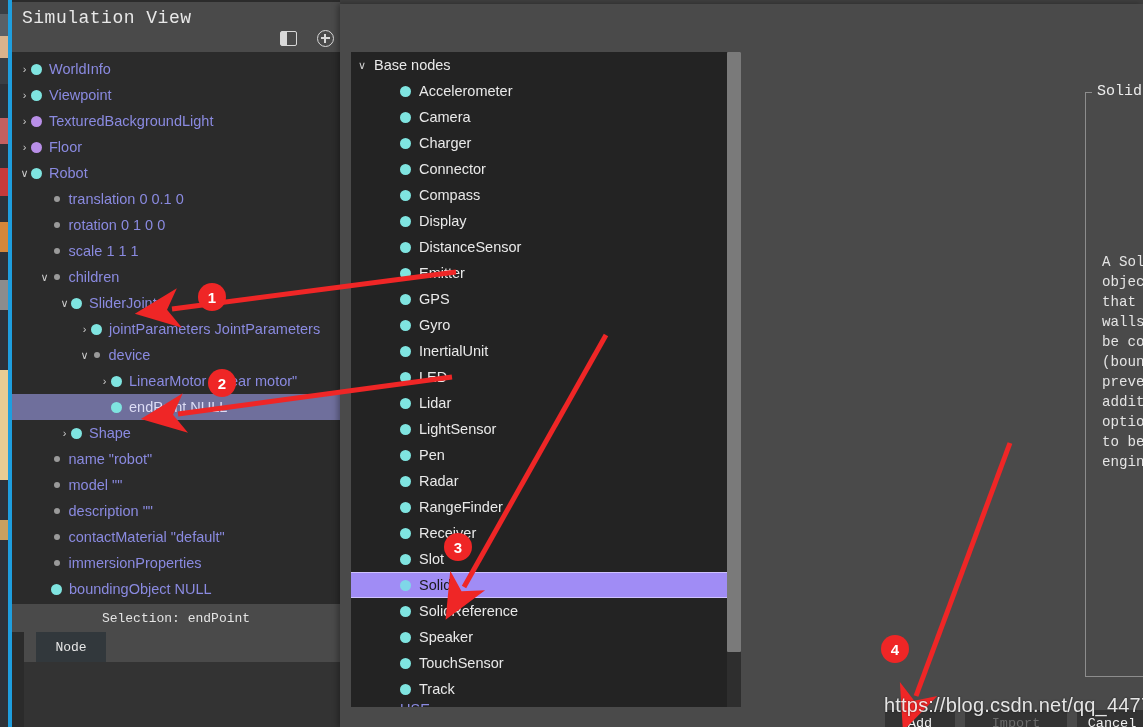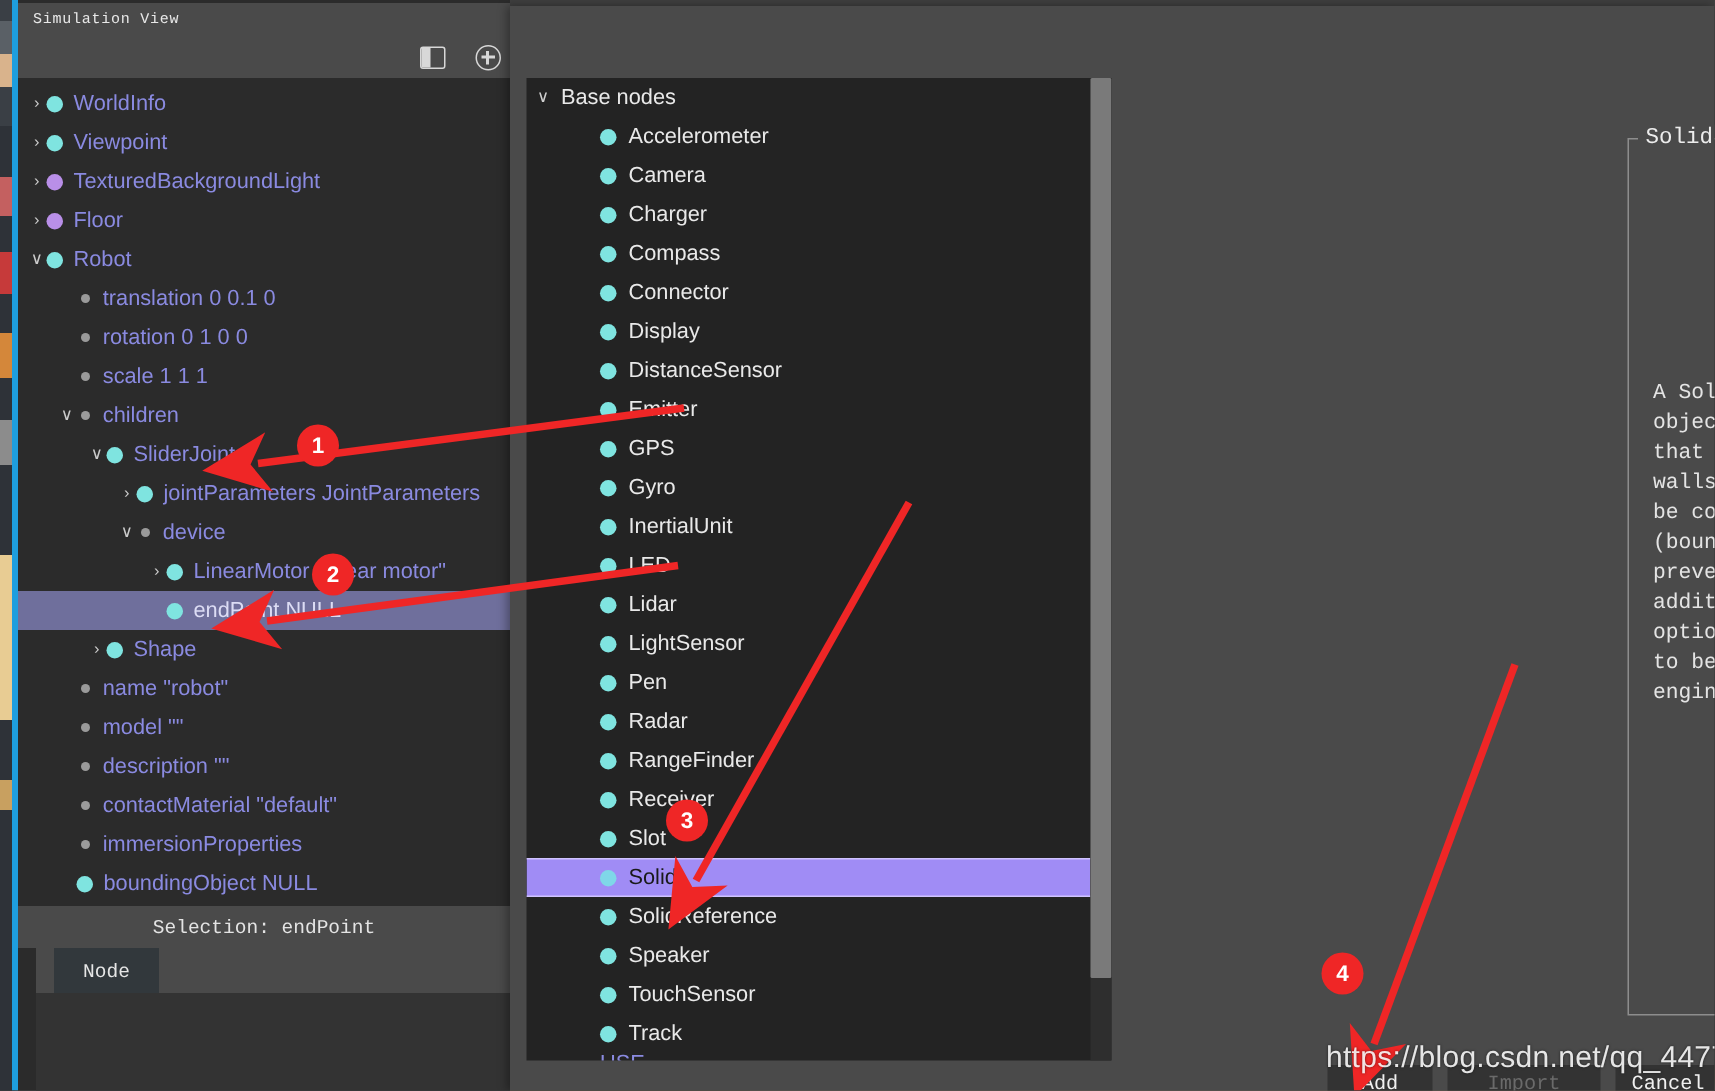--- a/index.html
+++ b/index.html
@@ -31,21 +31,21 @@
     position: absolute; left: 12px; top: 0; width: 328px; height: 727px;
     background: #2b2b2b;
   }
   .sim-title-bar {
     position: absolute; left: 0; top: 2px; width: 328px; height: 50px;
     background: #4a4a4a;
   }
   .sim-title {
     position: absolute; left: 10px; top: 6px;
     font-family: "Liberation Mono", monospace;
-    font-size: 10px; color: #e8e8e8; letter-spacing: .5px;
+    font-size: 18px; color: #e8e8e8; letter-spacing: .5px;
   }
   .sim-tools {
     position: absolute; right: 6px; top: 28px;
     display: flex; gap: 20px; align-items: center;
   }
   .ic-panel {
     width: 17px; height: 15px; border: 1.6px solid #d8d8d8; border-radius: 2px;
     box-sizing: border-box; position: relative; background: transparent;
   }
   .ic-panel::before {
@@ -409,25 +409,25 @@
           <div class="nrow child">
             <span class="ndot"></span>
             <span>Camera</span>
           </div>
           <div class="nrow child">
             <span class="ndot"></span>
             <span>Charger</span>
           </div>
           <div class="nrow child">
             <span class="ndot"></span>
+            <span>Connector</span>
+          </div>
+          <div class="nrow child">
+            <span class="ndot"></span>
             <span>Compass</span>
-          </div>
-          <div class="nrow child">
-            <span class="ndot"></span>
-            <span>Connector</span>
           </div>
           <div class="nrow child">
             <span class="ndot"></span>
             <span>Display</span>
           </div>
           <div class="nrow child">
             <span class="ndot"></span>
             <span>DistanceSensor</span>
           </div>
           <div class="nrow child">

